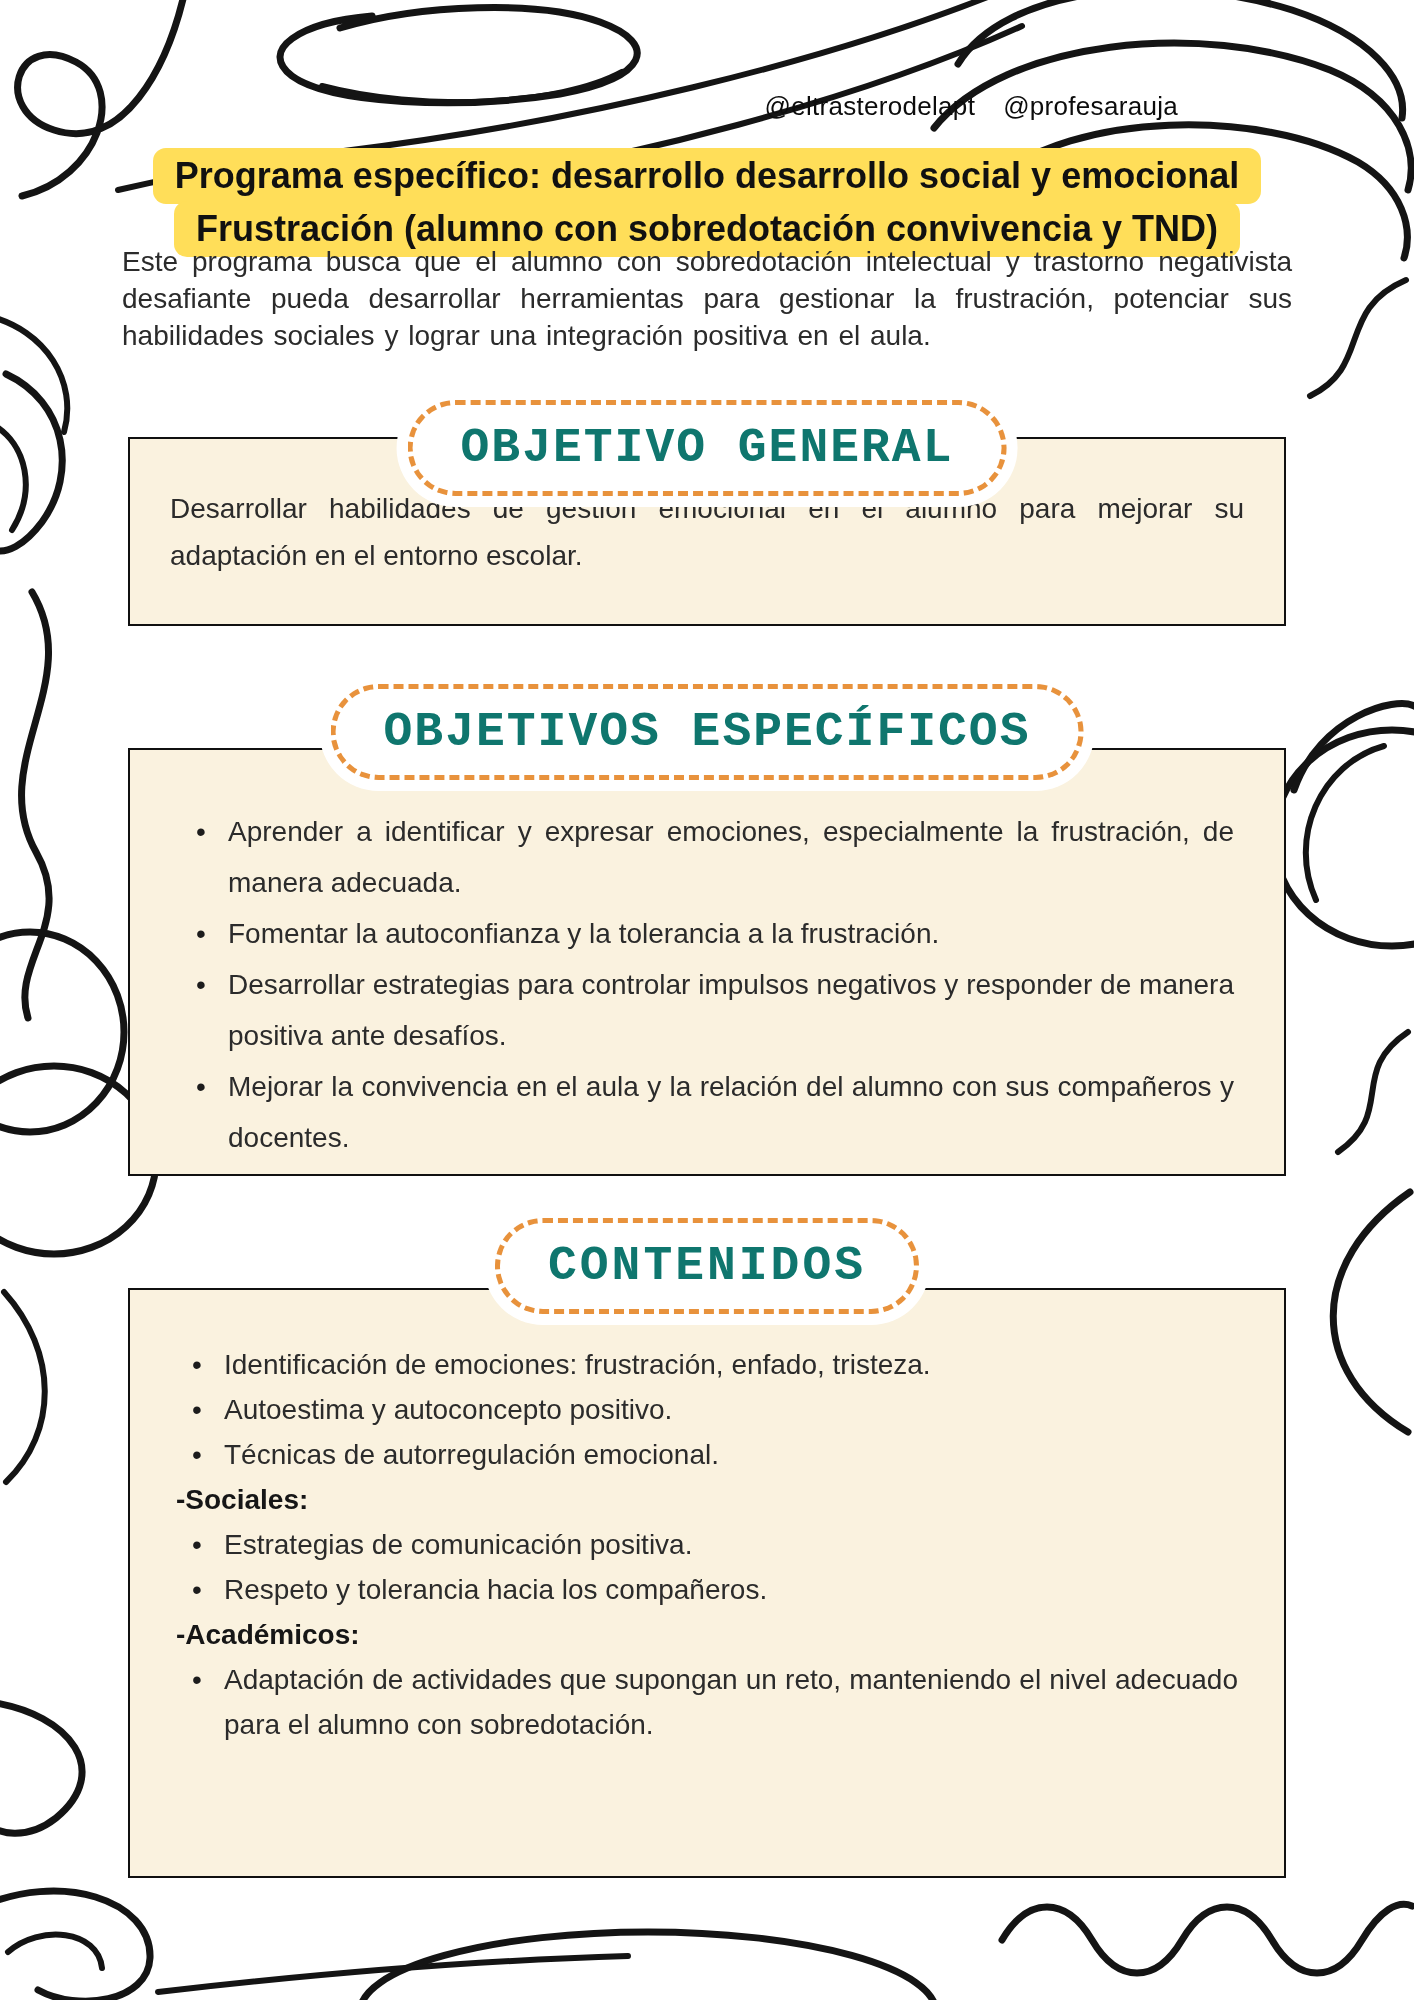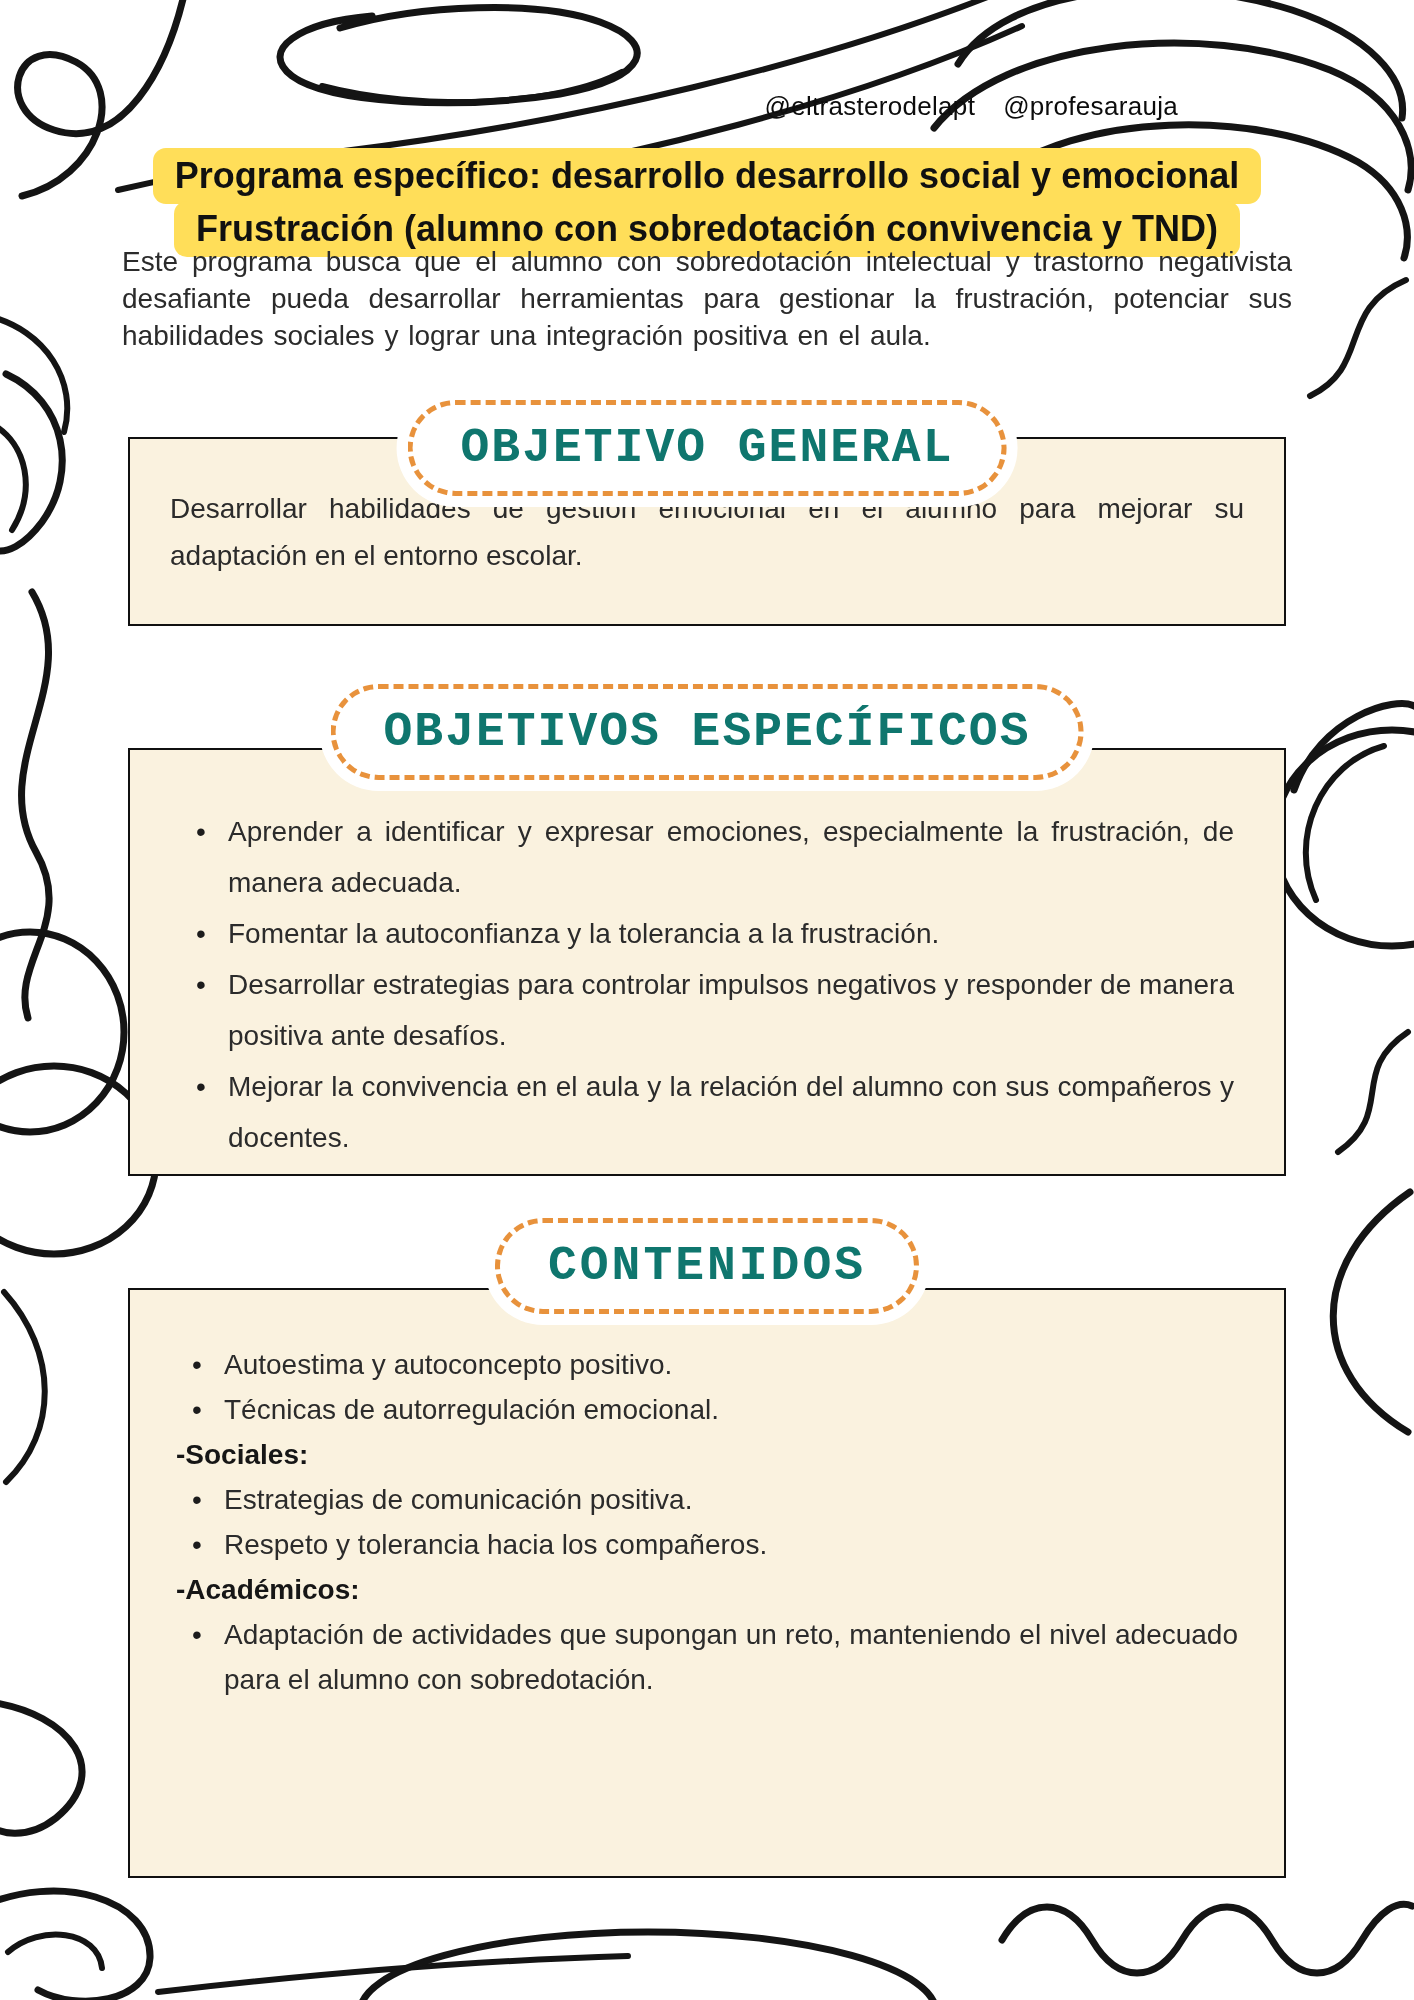--- a/index.html
+++ b/index.html
@@ -152,20 +152,21 @@
       <li>Aprender a identificar y expresar emociones, especialmente la frustración, de manera adecuada.</li>
       <li>Fomentar la autoconfianza y la tolerancia a la frustración.</li>
       <li>Desarrollar estrategias para controlar impulsos negativos y responder de manera positiva ante desafíos.</li>
       <li>Mejorar la convivencia en el aula y la relación del alumno con sus compañeros y docentes.</li>
     </ul>
   </div>
 
   <div class="capsule" id="capsule-contenidos">CONTENIDOS</div>
   <div class="panel" id="panel-contenidos">
     <ul class="bullets">
+      <li>Identificación de emociones: frustración, enfado, tristeza.</li>
       <li>Autoestima y autoconcepto positivo.</li>
       <li>Técnicas de autorregulación emocional.</li>
     </ul>
     <div class="group-label">-Sociales:</div>
     <ul class="bullets">
       <li>Estrategias de comunicación positiva.</li>
       <li>Respeto y tolerancia hacia los compañeros.</li>
     </ul>
     <div class="group-label">-Académicos:</div>
     <ul class="bullets">

